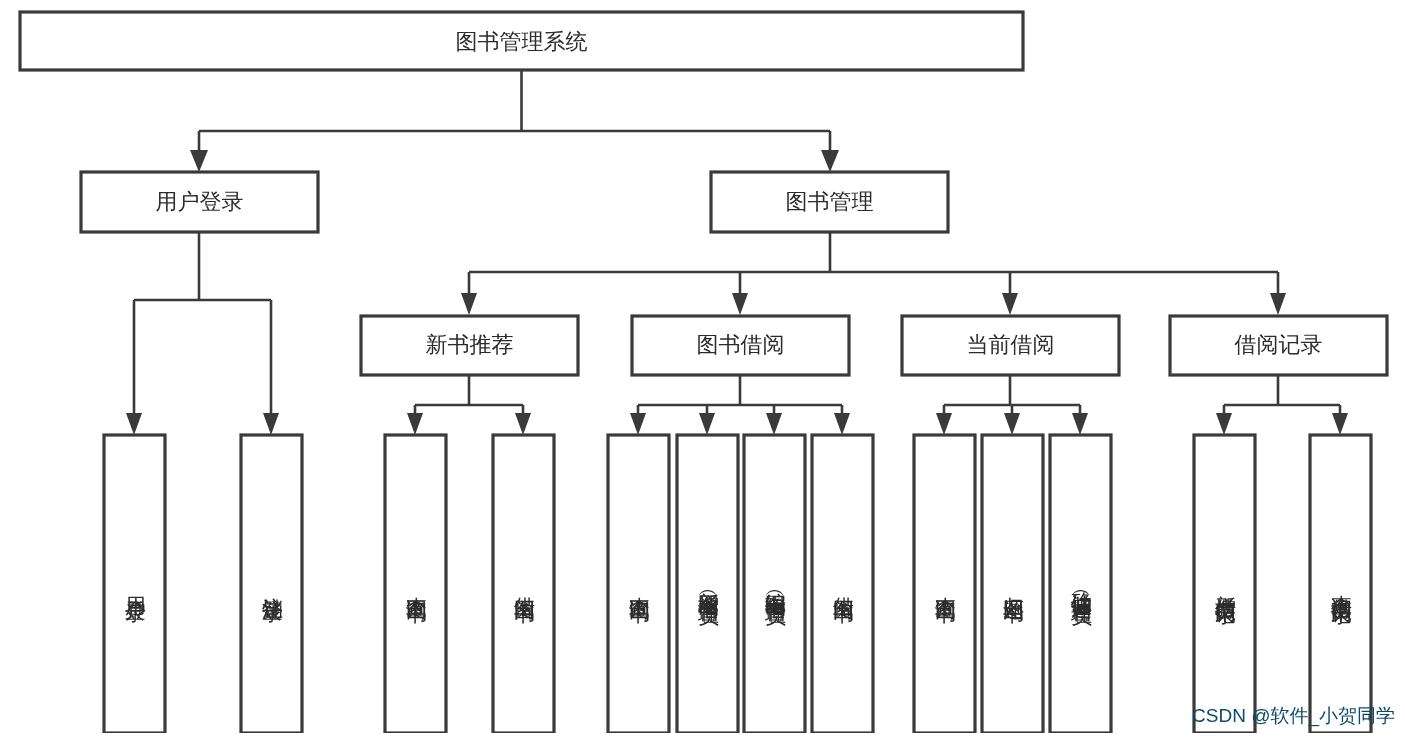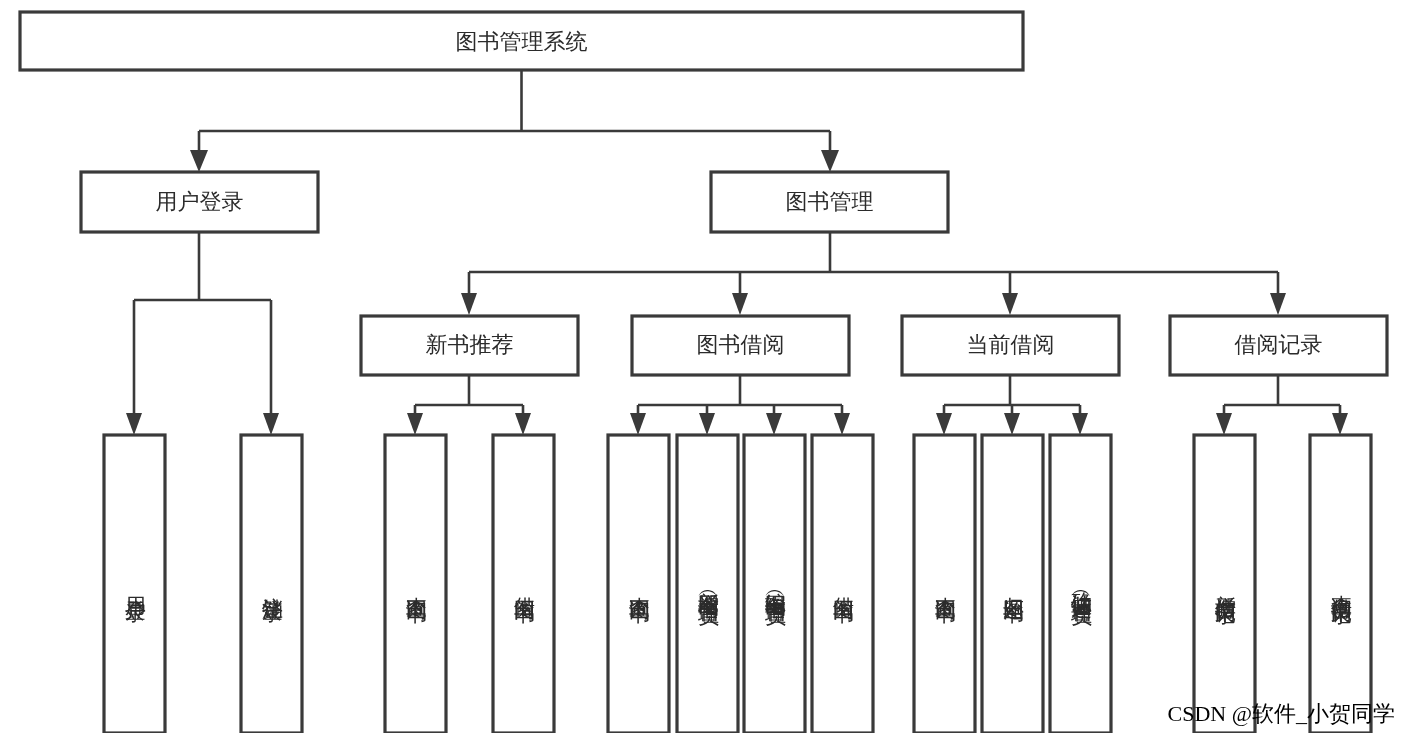--- a/index.html
+++ b/index.html
@@ -53,23 +53,23 @@
     font-size: 21px;
     text-anchor: middle;
     dominant-baseline: middle;
     writing-mode: vertical-rl;
     letter-spacing: 2px;
   }
   .watermark {
     position: absolute;
     right: 10px;
     bottom: 4px;
-    color: #000000;
-    font-size: 22px;
-    font-family: Liberation Serif, serif;
+    color: #0c4a6e;
+    font-size: 19px;
+    font-family: Liberation Sans, sans-serif;
     white-space: nowrap;
     user-select: none;
   }
 </style>
 </head>
 <body>
 
 <div id="diagram-root">
 
   <svg class="canvas" viewBox="0 0 1405 747" xmlns="http://www.w3.org/2000/svg">

